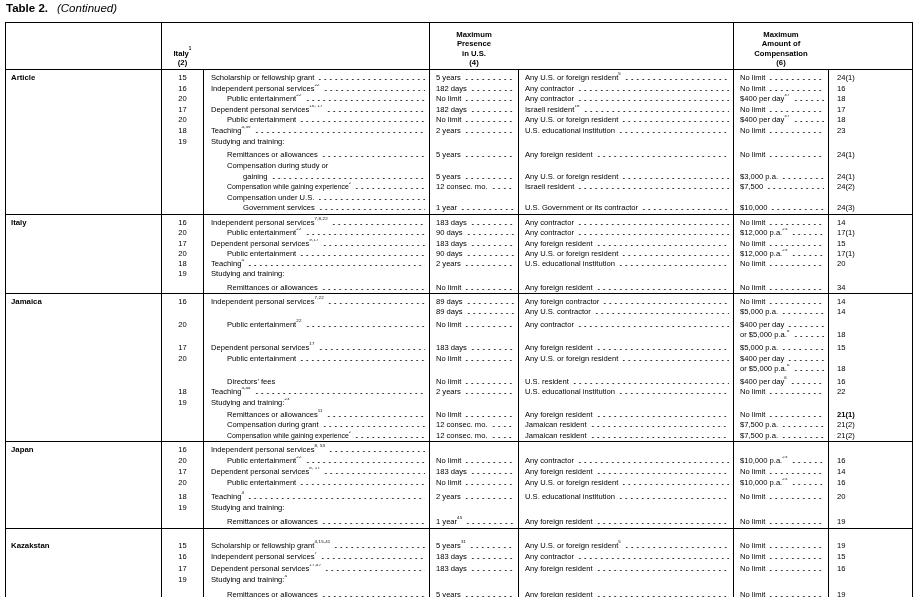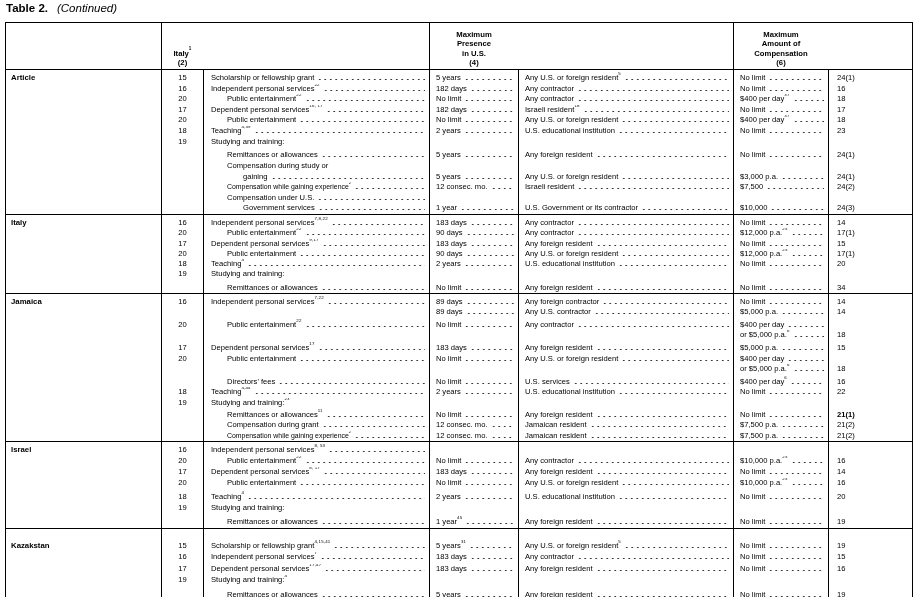--- a/index.html
+++ b/index.html
@@ -511,28 +511,28 @@
             </div><div class="cell col5 bl" style="grid-row: 7;">
               <span class="txt"></span>
             </div><div class="cell col6 bl" style="grid-row: 7;">
               <span class="txt">or $5,000 p.a.<sup>6</sup></span>
               <span class="lead"></span>
             </div><div class="cell col7 bl" style="grid-row: 7;">
               <span class="txt">18</span>
             </div></div>
           <div style="display: contents;"><div class="cell col2 bl" style="grid-row: 8; padding-top: 3px;">
               <span class="txt"></span>
-            </div><div class="cell col3 bl" style="grid-row: 8; padding-top: 3px;">
+            </div><div class="cell col3 bl" style="grid-row: 8; padding-top: 3px; flex-direction: column;">
               <span class="txt" style="padding-left: 16px;">Directors' fees</span>
               <span class="lead"></span>
             </div><div class="cell col4 bl" style="grid-row: 8; padding-top: 3px;">
               <span class="txt">No limit</span>
               <span class="lead"></span>
             </div><div class="cell col5 bl" style="grid-row: 8; padding-top: 3px;">
-              <span class="txt">U.S. services</span>
+              <span class="txt">U.S. resident</span>
               <span class="lead"></span>
             </div><div class="cell col6 bl" style="grid-row: 8; padding-top: 3px;">
               <span class="txt">$400 per day<sup>6</sup></span>
               <span class="lead"></span>
             </div><div class="cell col7 bl" style="grid-row: 8; padding-top: 3px;">
               <span class="txt">16</span>
             </div></div>
           <div style="display: contents;"><div class="cell col2 bl" style="grid-row: 9;">
               <span class="txt">18</span>
             </div><div class="cell col3 bl" style="grid-row: 9;">
@@ -609,21 +609,21 @@
               <span class="txt">Jamaican resident</span>
               <span class="lead"></span>
             </div><div class="cell col6 bl" style="grid-row: 13;">
               <span class="txt">$7,500 p.a.</span>
               <span class="lead"></span>
             </div><div class="cell col7 bl" style="grid-row: 13;">
               <span class="txt">21(2)</span>
             </div></div>
         </div>
         <div class="section" style="min-height: 86px;">
-          <div class="country" style="grid-row: 1 / span 7; padding-top: 3px;">Israel</div>
+          <div class="country" style="grid-row: 1 / span 7; padding-top: 3px;">Japan</div>
           <div style="display: contents;"><div class="cell col2 bl" style="grid-row: 1; padding-top: 3px;">
               <span class="txt">16</span>
             </div><div class="cell col3 bl" style="grid-row: 1; padding-top: 3px;">
               <span class="txt">Independent personal services<sup>8, 53</sup></span>
               <span class="lead"></span>
             </div><div class="cell col4 bl" style="grid-row: 1; padding-top: 3px;">
               <span class="txt"></span>
             </div><div class="cell col5 bl" style="grid-row: 1; padding-top: 3px;">
               <span class="txt"></span>
             </div><div class="cell col6 bl" style="grid-row: 1; padding-top: 3px;">

